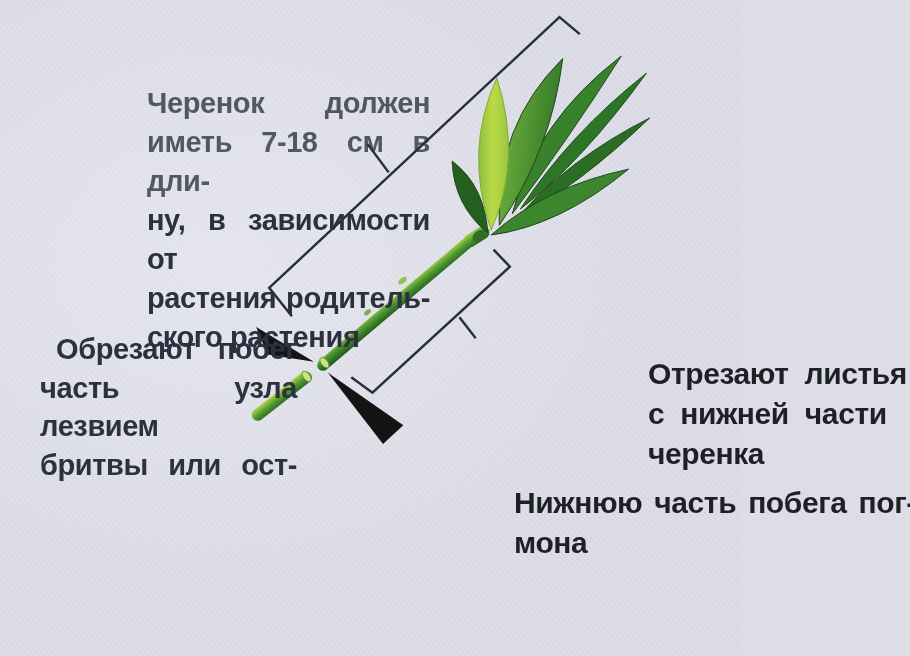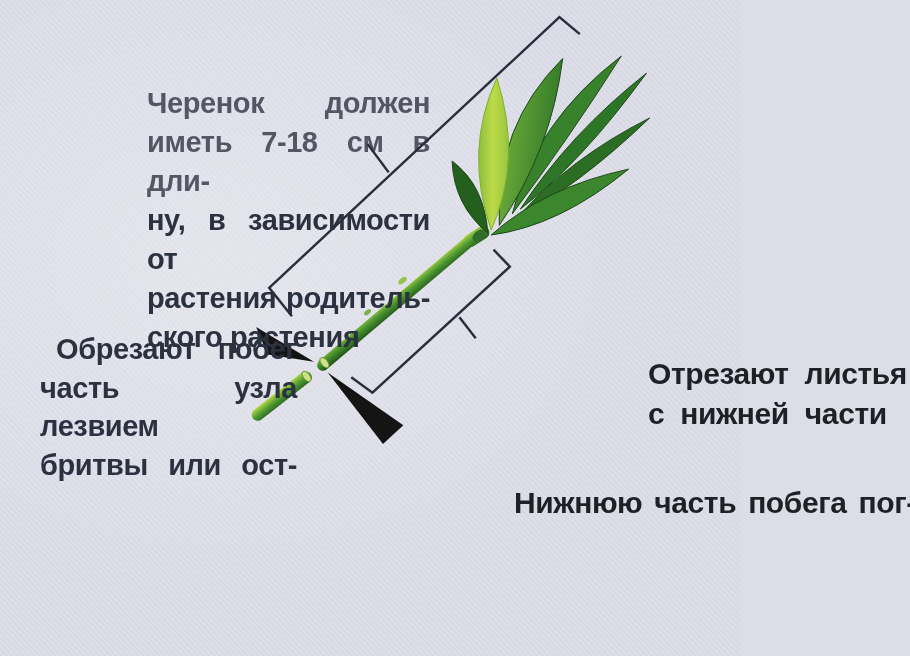--- a/index.html
+++ b/index.html
@@ -117,19 +117,21 @@
 
   <div class="note note-2">
     <div class="ln jl">Обрезают побег</div>
     <div class="ln jl">часть узла лезвием</div>
     <div class="ln jl">бритвы или ост-</div>
   </div>
 
   <div class="note note-3">
     <div class="ln">Отрезают листья</div>
     <div class="ln">с нижней части</div>
+    <div class="ln">черенка</div>
   </div>
 
   <div class="note note-4">
     <div class="ln">Нижнюю часть побега пог-</div>
+    <div class="ln">мона</div>
   </div>
 
 </div>
 
 </body></html>

